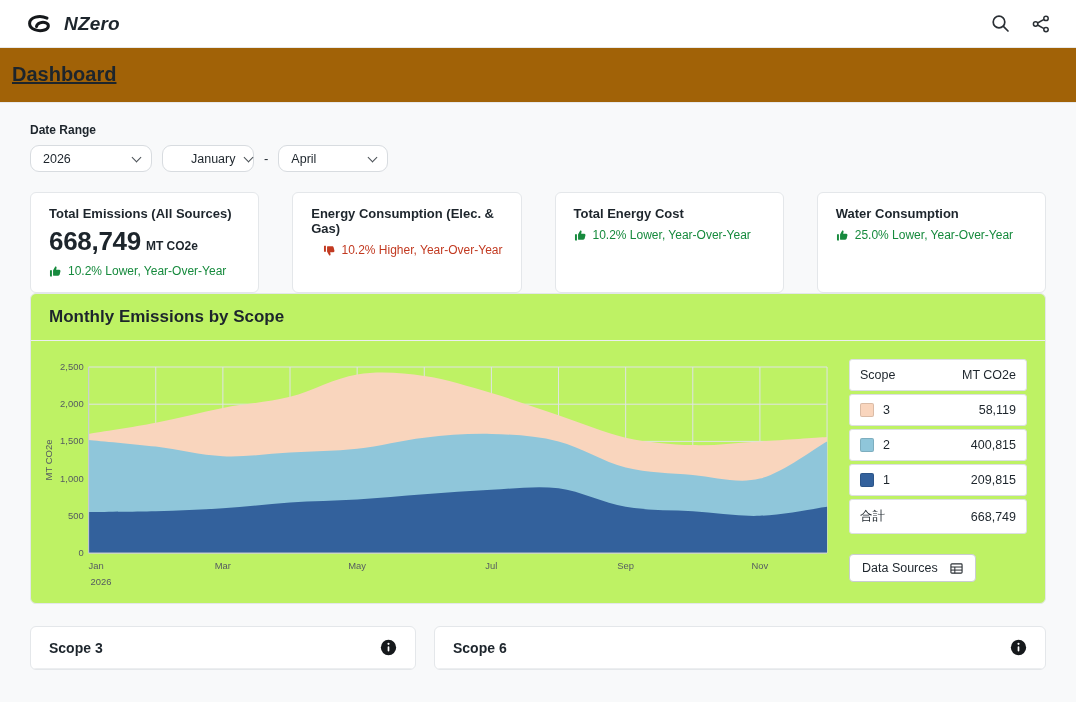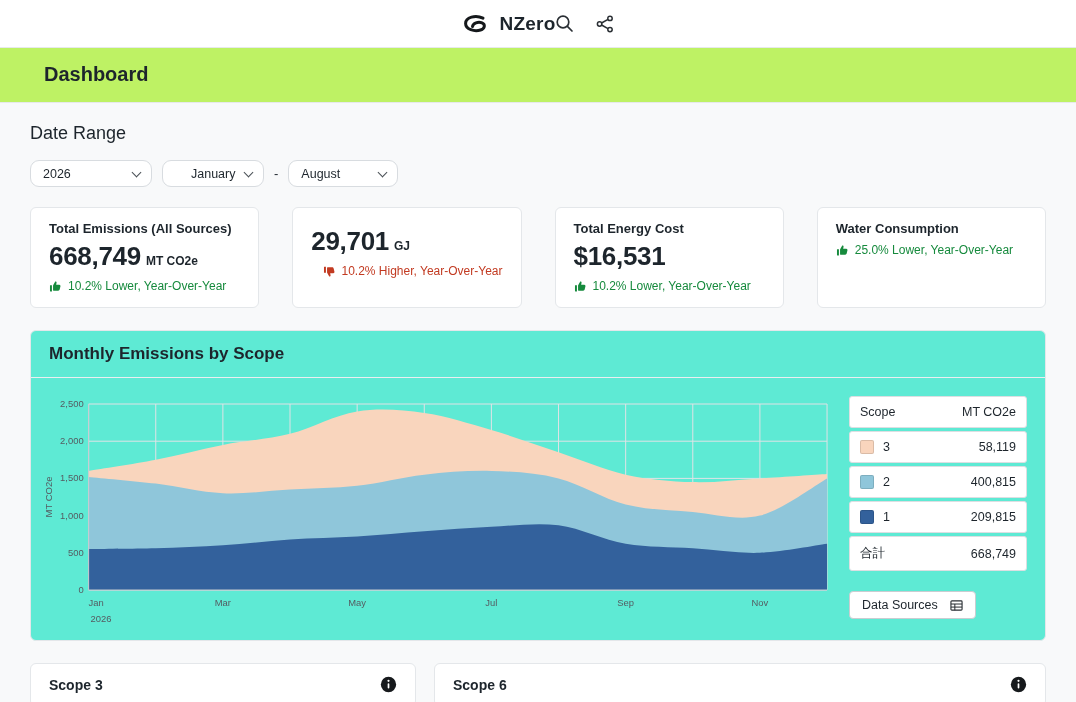--- a/index.html
+++ b/index.html
@@ -4,60 +4,60 @@
 <style>
   * { box-sizing: border-box; }
   html, body { margin:0; padding:0; overflow:hidden; }
   body {
     width:1076px; height:702px;
     font-family:"Liberation Sans", sans-serif;
     color:#1d252c; background:#fff;
   }
 
   
-  .topbar { height:48px; display:flex; align-items:center; justify-content:center;
-            padding:0 26px; border-bottom:1px solid #e7e9eb; background:#fff; }
+  .topbar { height:48px; display:flex; align-items:center; justify-content:space-between;
+            padding:0 26px; border-bottom:1px solid #e7e9eb; background:#fff;font-style:italic; }
   .brand { display:flex; align-items:center; gap:8px; cursor:pointer; }
   .brand-text { font-size:19px; font-weight:700; letter-spacing:.2px; }
   .topbar-actions { display:flex; align-items:center; gap:22px; }
   .icon-btn { background:none; border:none; padding:0; cursor:pointer; display:flex; align-items:center; }
 
   
-  .pagebar { padding:15px 44px 16px; border-bottom:1px solid #e7e9eb; background:#bef264; }
+  .pagebar { padding:15px 12px 16px; border-bottom:1px solid #e7e9eb; background:#a16207;text-decoration:underline; }
   .page-title { font-size:20px; font-weight:700; margin:0; }
 
   
   .content { background:#f8f9fa; padding:20px 30px; height:599px; }
 
-  .filter-label { font-size:18px; font-weight:400; margin-bottom:16px; }
+  .filter-label { font-size:12px; font-weight:700; margin-bottom:8px; }
   .filter-row { display:flex; align-items:center; gap:10px; }
   .select { display:flex; align-items:center; justify-content:space-between; gap:10px;
             background:#fff; border:1px solid #d8dce0; border-radius:9px;
             padding:5px 11px 5px 12px; font-size:12.5px; cursor:pointer; height:27px; }
   .select.w-year { width:122px; }
-  .select.w-m1 { width:102px;padding-left:28px; }
+  .select.w-m1 { width:92px;padding-left:28px; }
   .select.w-m2 { width:110px; }
   .chevron { width:7px; height:7px; border-right:1.4px solid #4a5056; border-bottom:1.4px solid #4a5056;
              transform:rotate(45deg); margin-top:-3px; flex:none; }
   .dash-sep { font-size:13px; color:#1d252c; }
 
   
   .stats { display:grid; grid-template-columns:repeat(4,1fr); gap:33px; margin-top:20px; }
   .stat-card { background:#fff; border:1px solid #e4e7ea; border-radius:6px; padding:13px 18px 14px; }
   .stat-title { font-size:13px; font-weight:700; }
   .stat-value-row { margin-top:5px; display:flex; align-items:baseline; }
   .stat-value { font-size:26px; font-weight:700; letter-spacing:-0.3px; }
   .stat-unit { font-size:12px; font-weight:700; margin-left:5px; }
   .trend { margin-top:7px; font-size:12px; display:flex; align-items:center; gap:6px; }
   .trend-up { color:var(--green); }
   .trend-down { color:var(--red);justify-content:flex-end; }
   .thumb { flex:none; display:flex; }
 
   
-  .chart-card { margin-top:22px; background:#5eead4; border:1px solid #e4e7ea; border-radius:6px; }
+  .chart-card { background:#bef264; border:1px solid #e4e7ea; border-radius:6px; }
   .chart-card-header { padding:13px 18px; border-bottom:1px solid #eceef0; }
   .chart-card-title { font-size:17px; font-weight:700; }
   .chart-body { display:flex; gap:16px; padding:16px 18px 14px 8px; }
   .chart-wrap { flex:1; height:232px; min-width:0; }
   .chart-wrap svg { display:block; width:100%; height:100%; }
   svg text { font-family:"Liberation Sans", sans-serif; }
 
   .legend-panel { width:178px; flex:none; padding-top:2px; }
   .legend-row { display:flex; justify-content:space-between; align-items:center;
                 border:1px solid #dcdfe2; border-radius:3px; background:#fff;
@@ -120,21 +120,21 @@
       <div class="select w-year">
         <span>2026</span>
         <span class="chevron"></span>
       </div>
       <div class="select w-m1">
         <span>January</span>
         <span class="chevron"></span>
       </div>
       <span class="dash-sep">-</span>
       <div class="select w-m2">
-        <span>August</span>
+        <span>April</span>
         <span class="chevron"></span>
       </div>
     </div>
   </div>
 
   <div class="stats">
 
     <div class="stat-card">
       <div class="stat-title">Total Emissions (All Sources)</div>
       <div class="stat-value-row">
@@ -145,41 +145,35 @@
         <span class="thumb">
           <svg width="13" height="13" viewBox="0 0 16 16" fill="currentColor">
             <path d="M1.2 6.5h2.4V14H1.7a.5.5 0 0 1-.5-.5V6.5zM5 13.5V6.9c0-.2 0-.4.1-.5L7.7 1.9c.2-.3 1-.1 1.3.3.3.4.4.8.3 1.2l-.5 2.4h3.9c.9 0 1.6.9 1.4 1.8l-1 4.2c-.2.8-.9 1.4-1.7 1.4H5.5a.5.5 0 0 1-.5-.5z"></path>
           </svg>
         </span>
         <span>10.2% Lower, Year-Over-Year</span>
       </div>
     </div>
 
     <div class="stat-card">
-      <div class="stat-value-row">
-        <span class="stat-value">29,701</span>
-        <span class="stat-unit">GJ</span>
-      </div>
+      <div class="stat-title">Energy Consumption (Elec. &amp; Gas)</div>
       <div class="trend trend-down">
         <span class="thumb">
           <svg width="13" height="13" viewBox="0 0 16 16" fill="currentColor">
             <g transform="scale(1,-1) translate(0,-16)">
               <path d="M1.2 6.5h2.4V14H1.7a.5.5 0 0 1-.5-.5V6.5zM5 13.5V6.9c0-.2 0-.4.1-.5L7.7 1.9c.2-.3 1-.1 1.3.3.3.4.4.8.3 1.2l-.5 2.4h3.9c.9 0 1.6.9 1.4 1.8l-1 4.2c-.2.8-.9 1.4-1.7 1.4H5.5a.5.5 0 0 1-.5-.5z"></path>
             </g>
           </svg>
         </span>
         <span>10.2% Higher, Year-Over-Year</span>
       </div>
     </div>
 
     <div class="stat-card">
       <div class="stat-title">Total Energy Cost</div>
-      <div class="stat-value-row">
-        <span class="stat-value">$16,531</span>
-      </div>
       <div class="trend trend-up">
         <span class="thumb">
           <svg width="13" height="13" viewBox="0 0 16 16" fill="currentColor">
             <path d="M1.2 6.5h2.4V14H1.7a.5.5 0 0 1-.5-.5V6.5zM5 13.5V6.9c0-.2 0-.4.1-.5L7.7 1.9c.2-.3 1-.1 1.3.3.3.4.4.8.3 1.2l-.5 2.4h3.9c.9 0 1.6.9 1.4 1.8l-1 4.2c-.2.8-.9 1.4-1.7 1.4H5.5a.5.5 0 0 1-.5-.5z"></path>
           </svg>
         </span>
         <span>10.2% Lower, Year-Over-Year</span>
       </div>
     </div>
 

